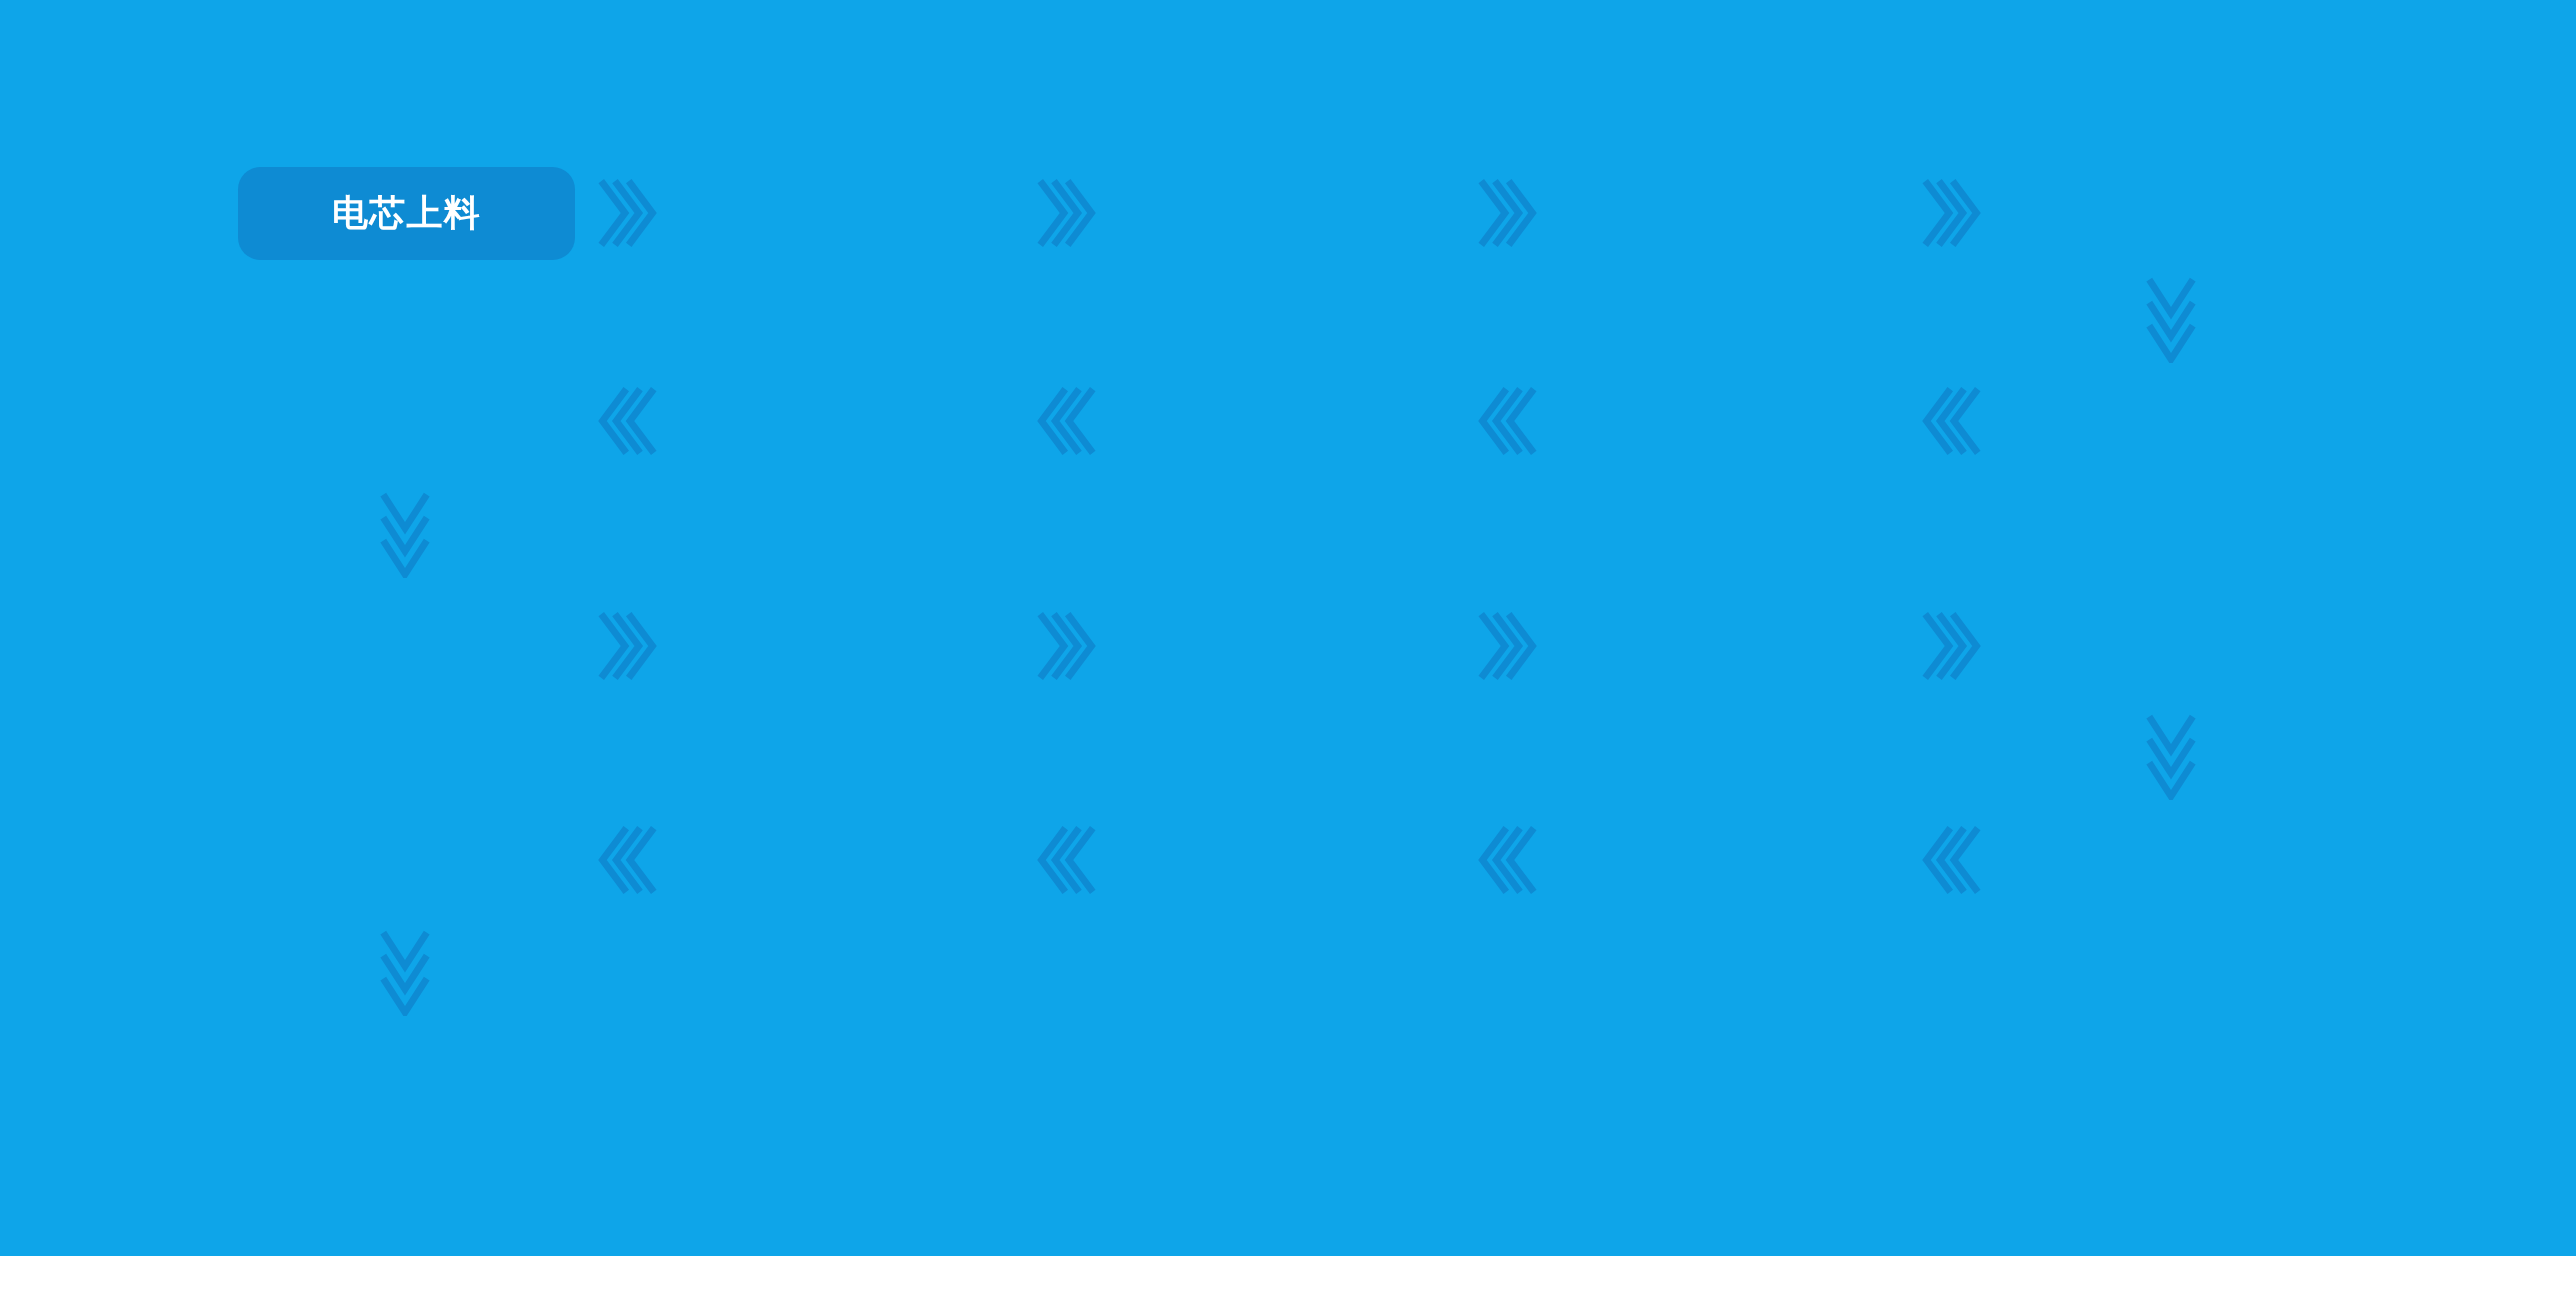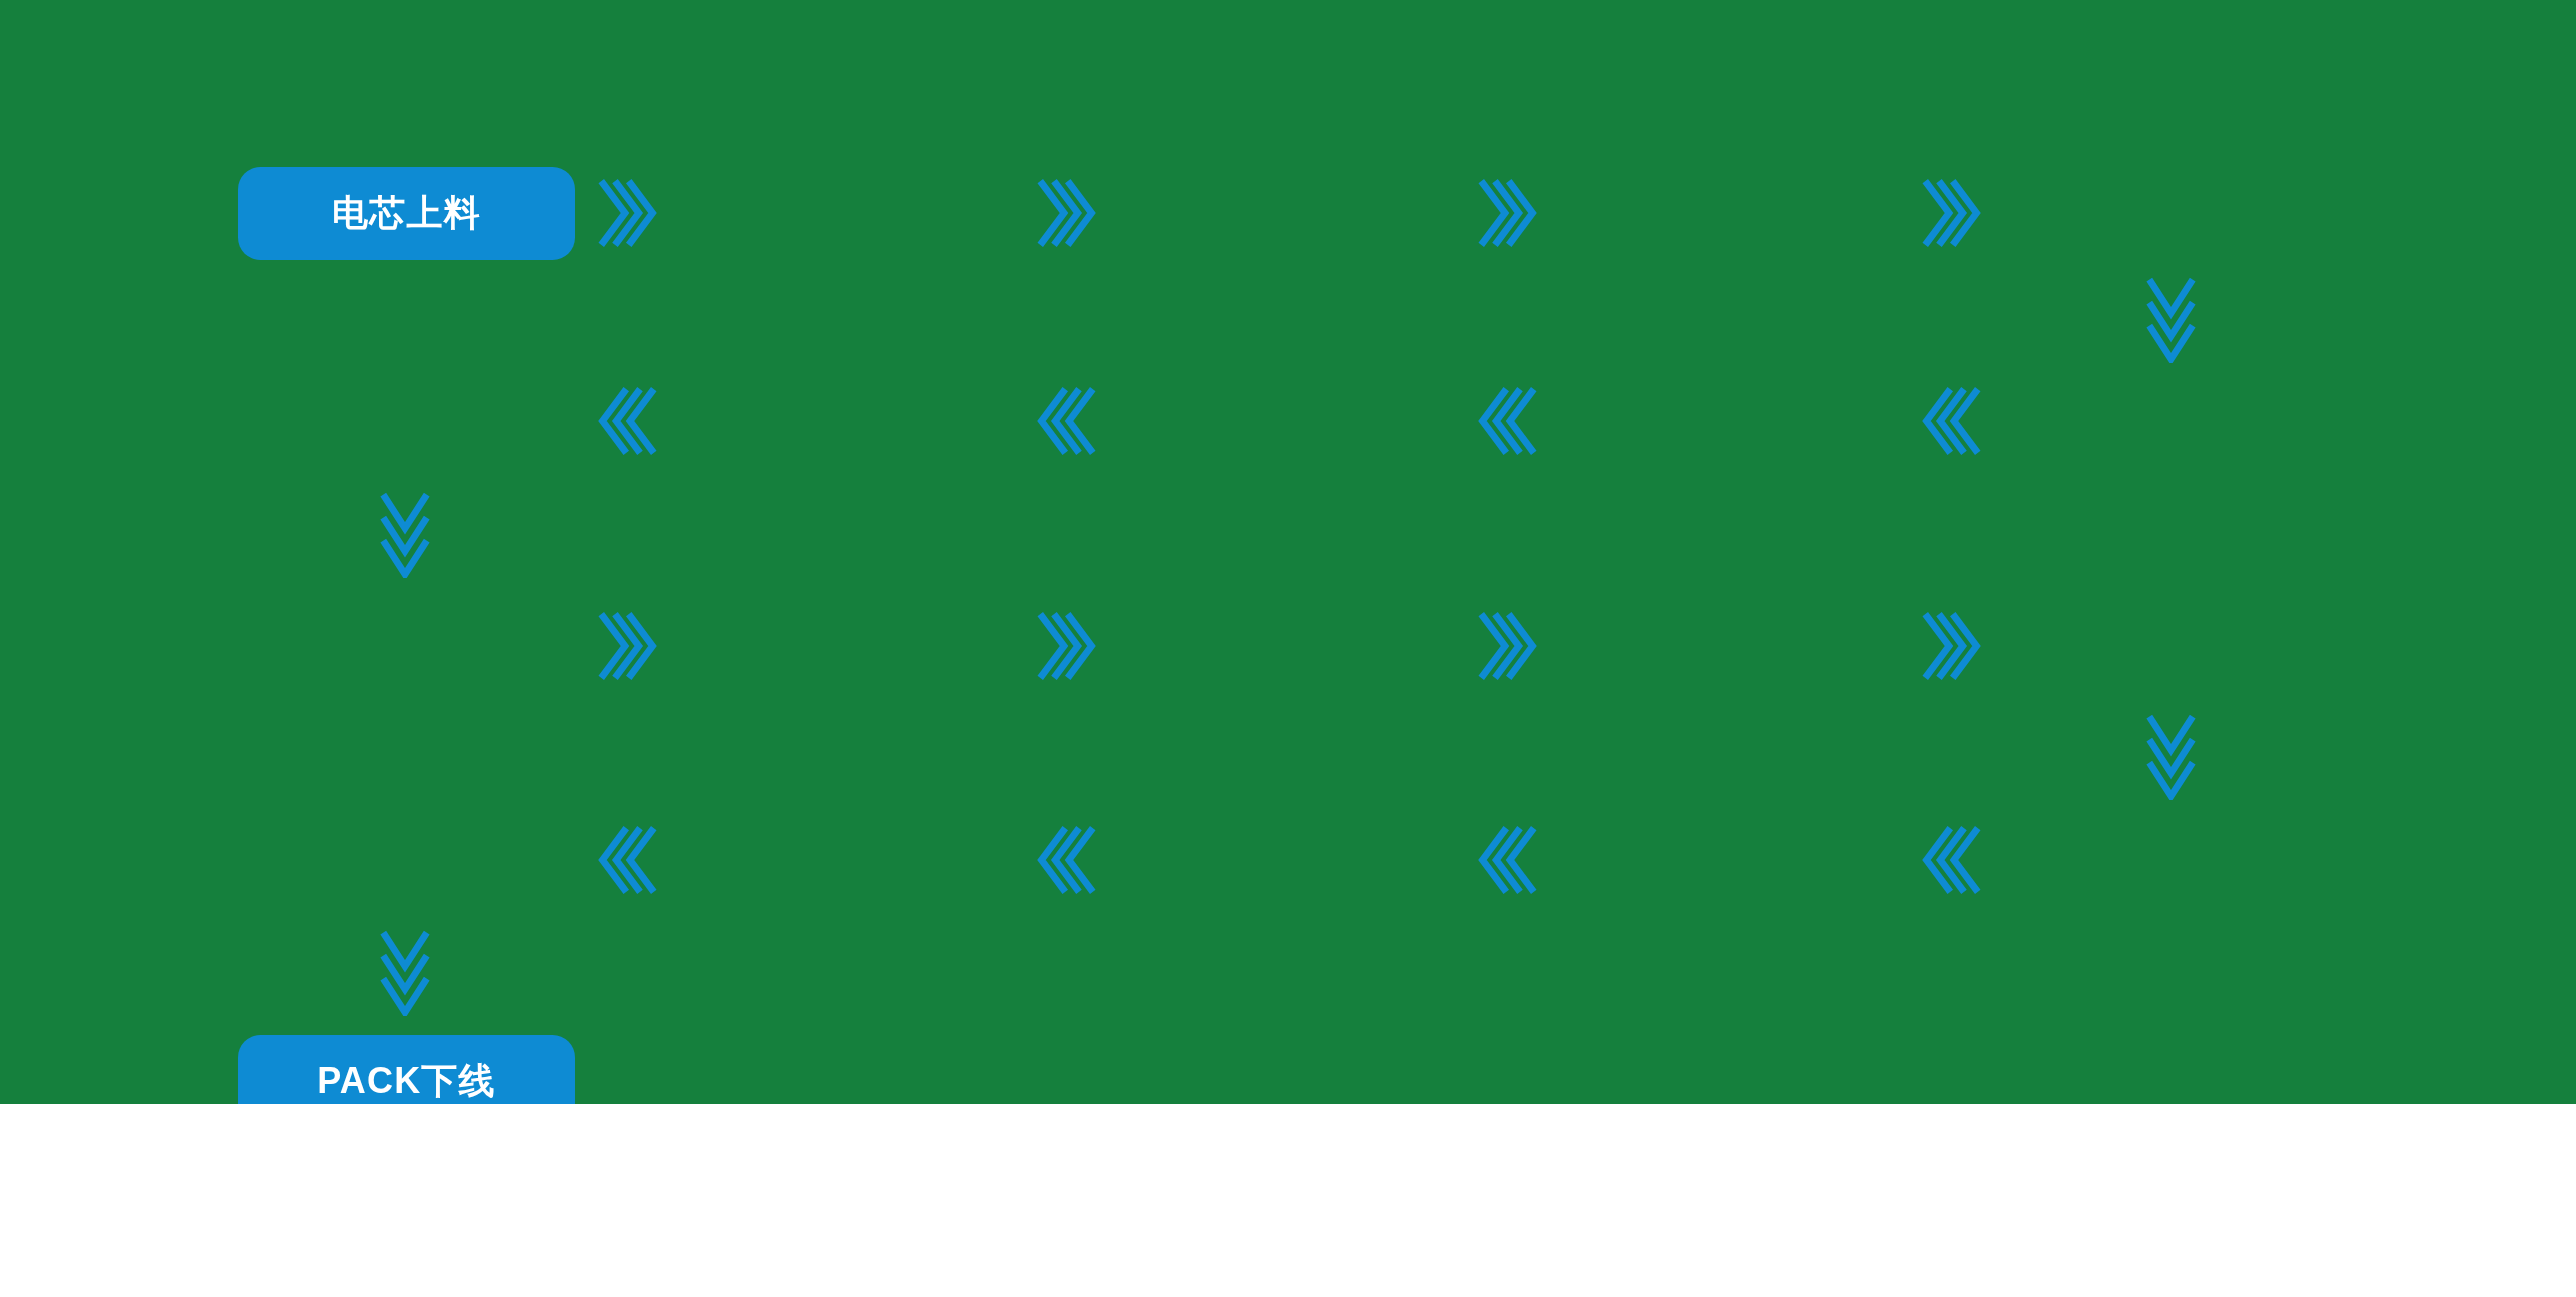--- a/index.html
+++ b/index.html
@@ -4,22 +4,22 @@
 <style>
   html, body {
     margin: 0;
     padding: 0;
     background: #ffffff;
     font-family: "Liberation Sans", "DejaVu Sans", sans-serif;
   }
   .canvas {
     position: relative;
     width: 2576px;
-    height: 1104px;
-    background: #15803d;
+    height: 1256px;
+    background: #0ea5e9;
     overflow: hidden;
   }
   .node {
     position: absolute;
     display: flex;
     align-items: center;
     justify-content: center;
     border-radius: 22.4px;
     color: #ffffff;
   }
@@ -46,23 +46,20 @@
 </style>
 </head>
 <body style="background: rgb(255, 255, 255);">
 
 <div class="canvas">
 
   <div class="node" id="start-node" style="background: rgb(14, 139, 211);">
     <span class="node-label">电芯上料</span>
   </div>
 
-  <div class="node" id="end-node" style="background: rgb(14, 139, 211);">
-    <span class="node-label">PACK下线</span>
-  </div>
 
   <div id="connectors">
       <div class="chev" style="left: 598px; top: 178px;">
         <svg width="59" height="70" viewBox="0 0 94 112">
           <polyline points="5,5 43,56 5,107" fill="none" stroke="#0E8BD3" stroke-width="11" stroke-linejoin="miter" stroke-linecap="butt"></polyline>
           <polyline points="27,5 65,56 27,107" fill="none" stroke="#0E8BD3" stroke-width="11" stroke-linejoin="miter" stroke-linecap="butt"></polyline>
           <polyline points="49,5 87,56 49,107" fill="none" stroke="#0E8BD3" stroke-width="11" stroke-linejoin="miter" stroke-linecap="butt"></polyline>
         </svg>
       </div>
       <div class="chev" style="left: 1037px; top: 178px;">

